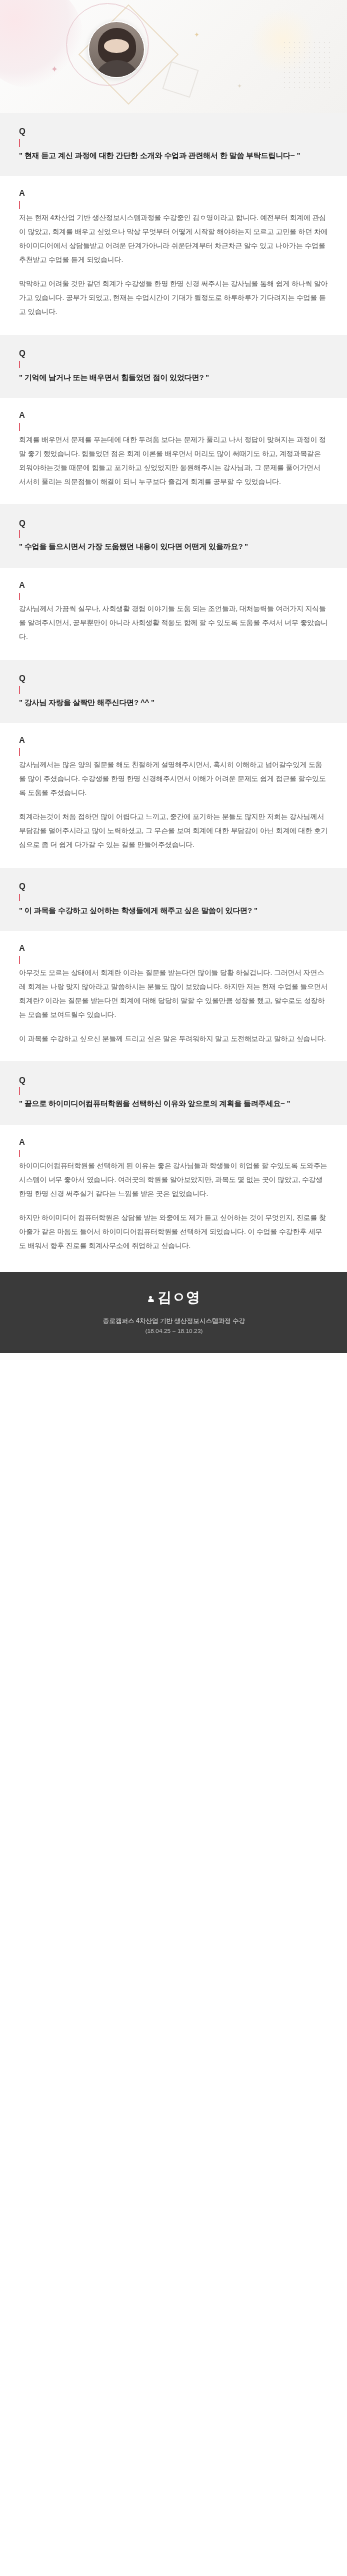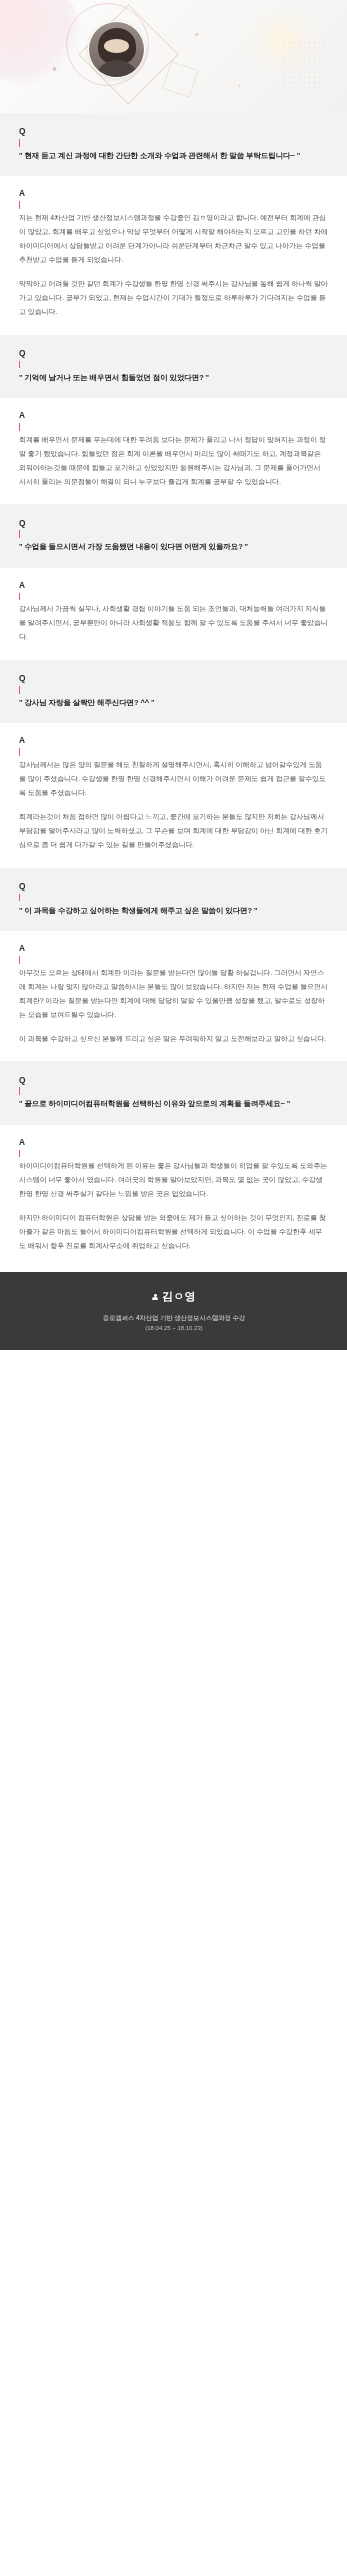--- a/index.html
+++ b/index.html
@@ -171,21 +171,21 @@
   .a-text + .a-text { margin-top: 10px; }
 
   
   .footer {
     background: #3a3a3a;
     color: #ffffff;
     text-align: center;
     padding: 16.6px 11px 19px 11px;
   }
   .footer-name {
-    font-size: 11px;
+    font-size: 14px;
     font-weight: bold;
     margin-bottom: 7.7px;
     letter-spacing: 0.3px;
   }
   .footer-name .person-icon {
     display: inline-block;
     width: 6.6px;
     height: 6.6px;
     position: relative;
     margin-right: 3.3px;

